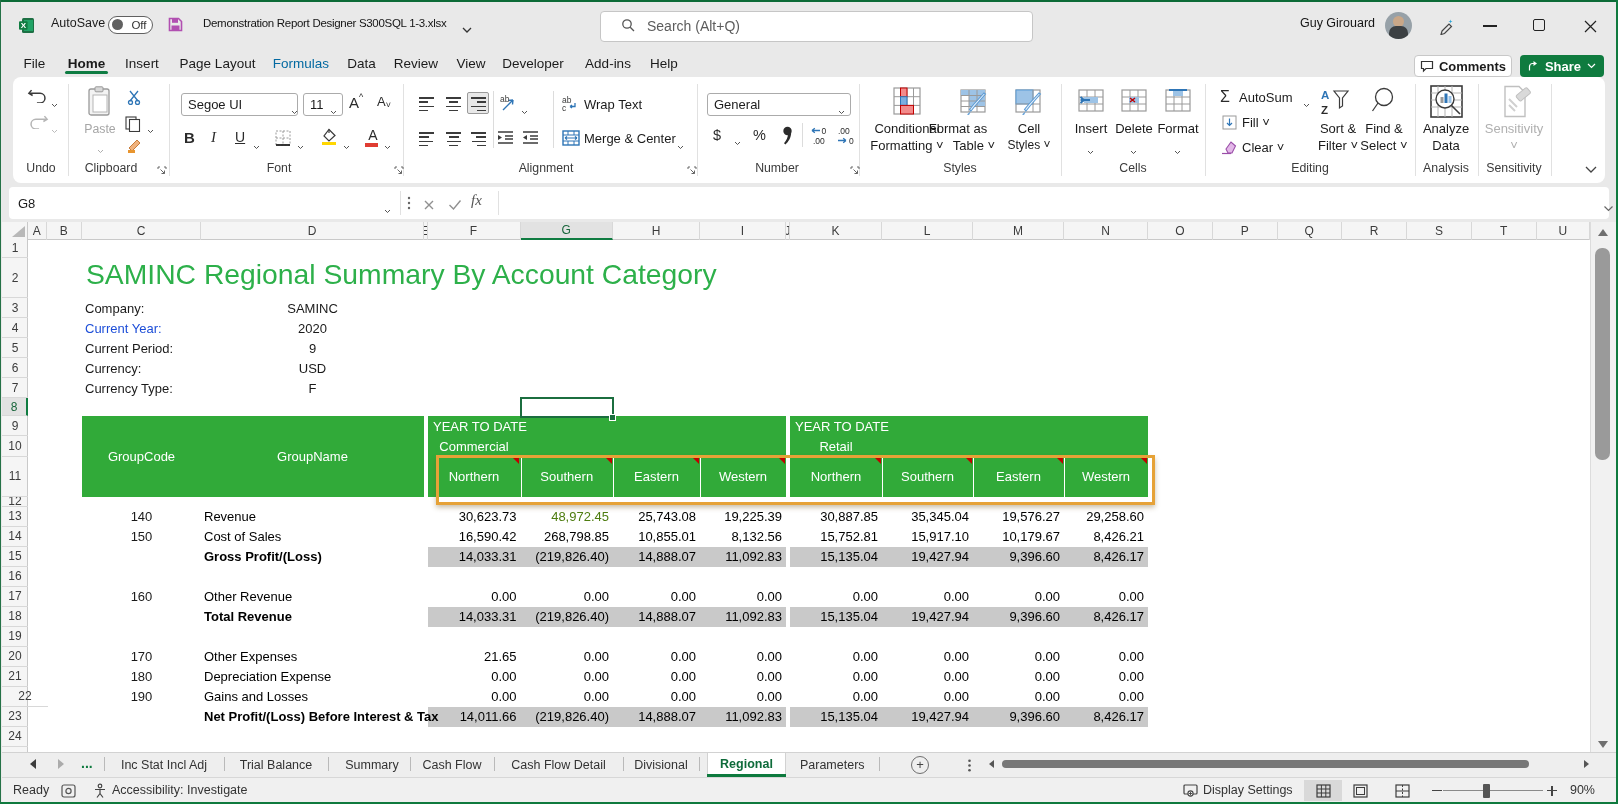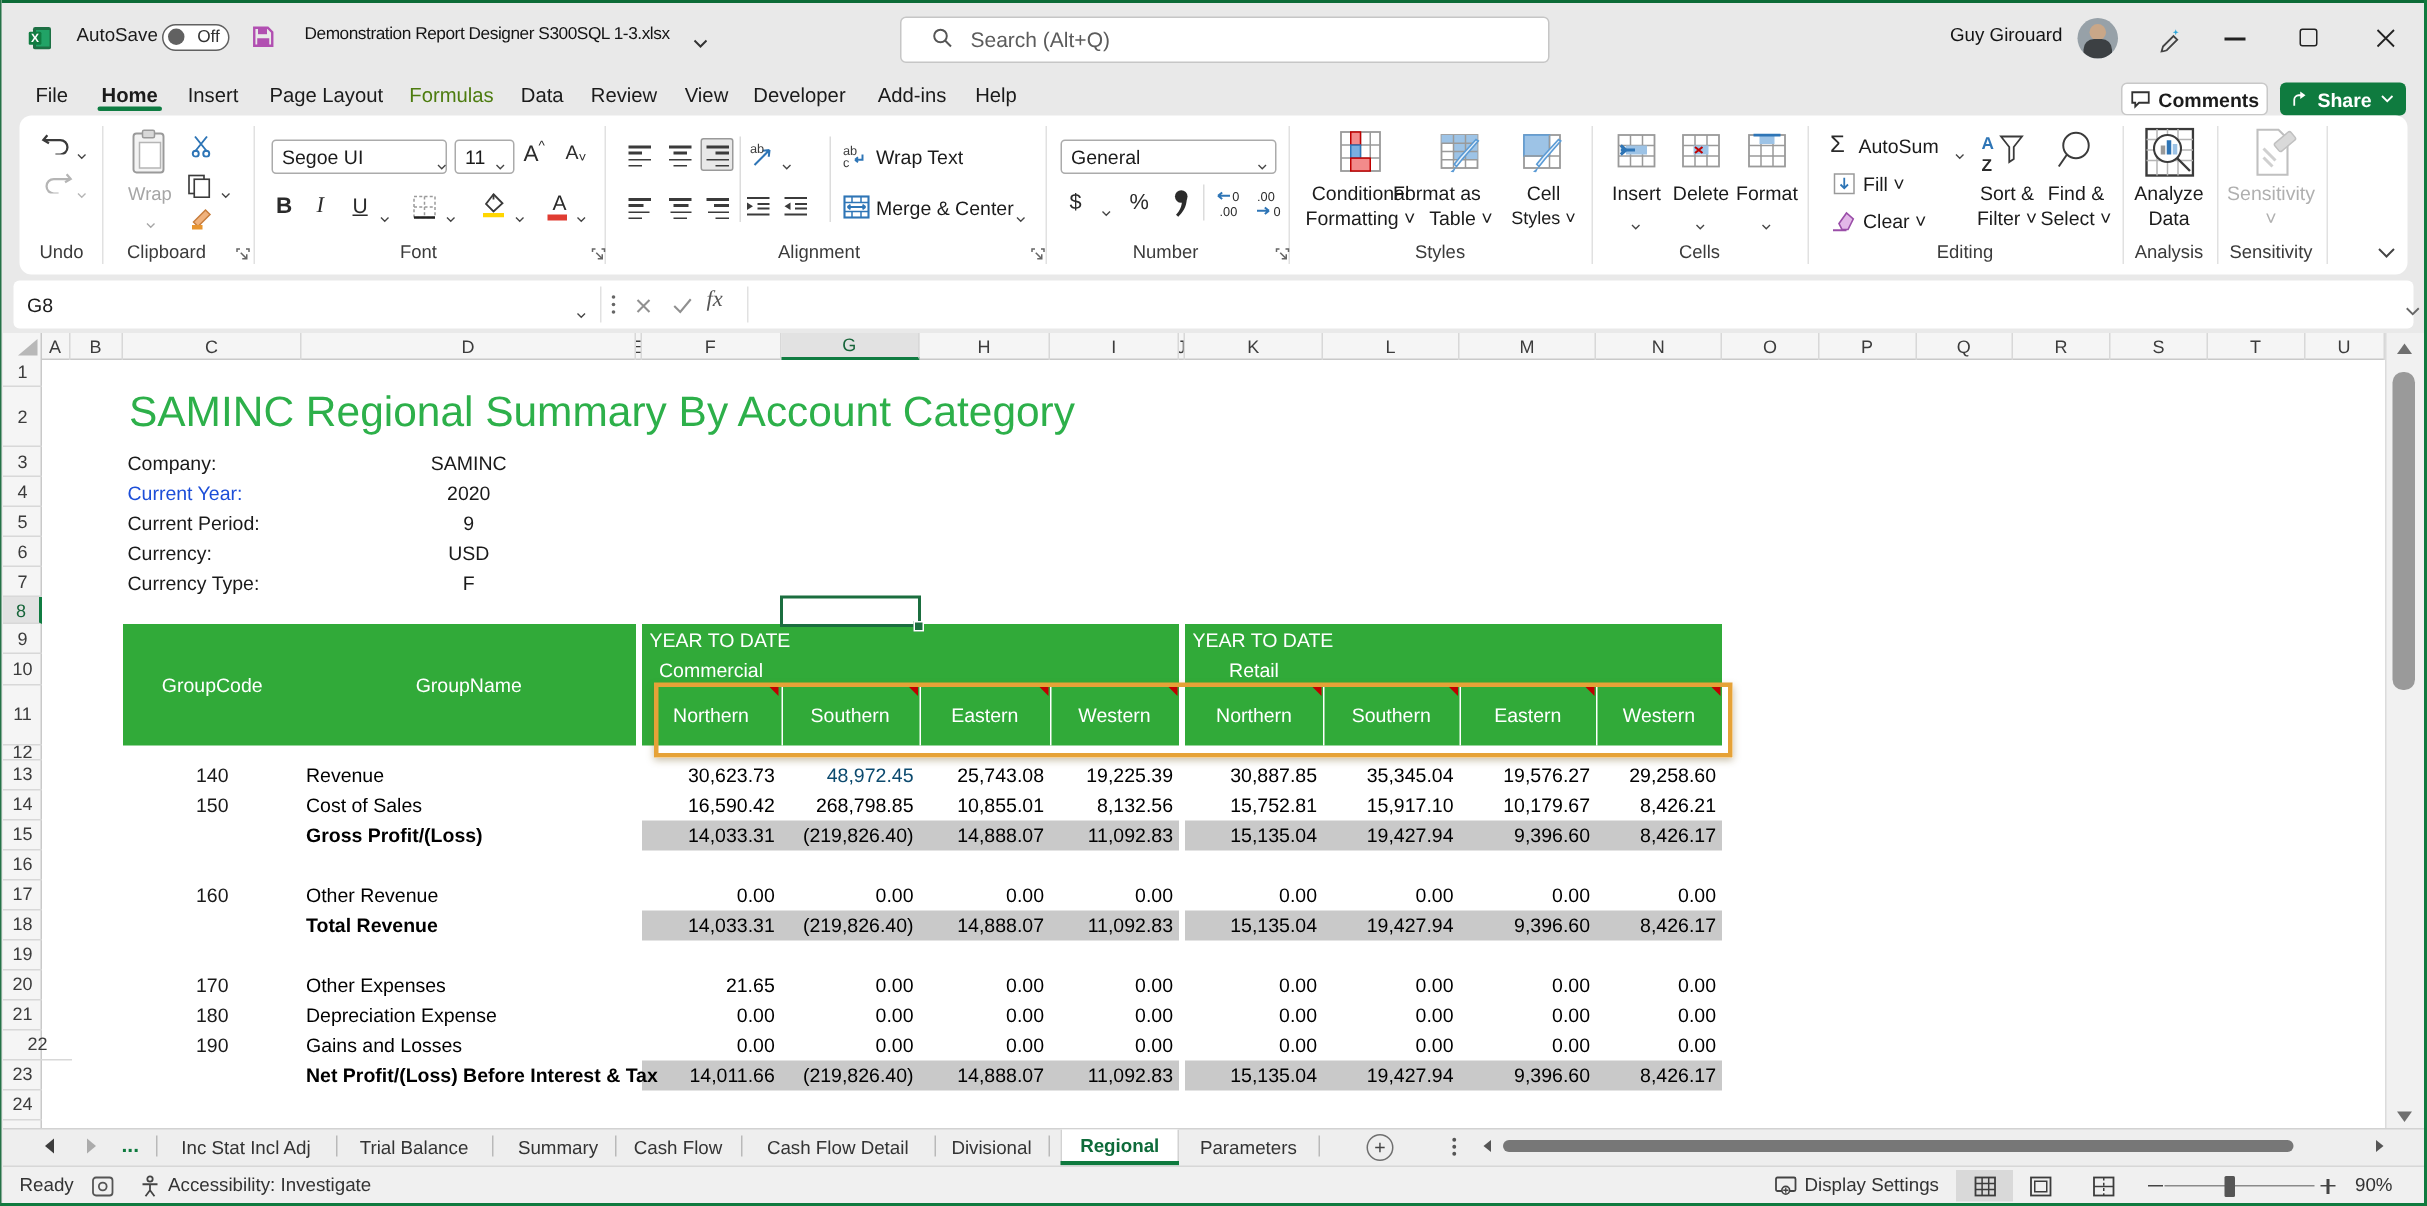--- a/index.html
+++ b/index.html
@@ -47,21 +47,21 @@
       </svg></div>
 <div class="ab" style="left:1482px;top:25px;width:14px;height:1.6px;background:#222;"></div>
 <div class="ab" style="left:1532px;top:19px;width:12px;height:12px;border:1.3px solid #222;border-radius:2px;"></div>
 <div class="ab" style="left:1583px;top:19px;"><svg width="13" height="13" viewBox="0 0 13 13">
         <path d="M1 1 L12 12 M12 1 L1 12" stroke="#222" stroke-width="1.2"></path>
       </svg></div>
 <div class="ab" style="left:-21.5px;top:52px;width:110px;height:22px;font-size:13.5px;color:#1b1b1b;font-weight:400;display:flex;align-items:center;justify-content:center;">File</div>
 <div class="ab" style="left:30.5px;top:52px;width:110px;height:22px;font-size:13.5px;color:#1b1b1b;font-weight:600;display:flex;align-items:center;justify-content:center;">Home</div>
 <div class="ab" style="left:86.0px;top:52px;width:110px;height:22px;font-size:13.5px;color:#1b1b1b;font-weight:400;display:flex;align-items:center;justify-content:center;">Insert</div>
 <div class="ab" style="left:161.5px;top:52px;width:110px;height:22px;font-size:13.5px;color:#1b1b1b;font-weight:400;display:flex;align-items:center;justify-content:center;">Page Layout</div>
-<div class="ab" style="left:245.0px;top:52px;width:110px;height:22px;font-size:13.5px;color:#4d7c0f;font-weight:400;display:flex;align-items:center;justify-content:center;">Formulas</div>
+<div class="ab" style="left:245.0px;top:52px;width:110px;height:22px;font-size:13.5px;color:#0369a1;font-weight:400;display:flex;align-items:center;justify-content:center;">Formulas</div>
 <div class="ab" style="left:305.5px;top:52px;width:110px;height:22px;font-size:13.5px;color:#1b1b1b;font-weight:400;display:flex;align-items:center;justify-content:center;">Data</div>
 <div class="ab" style="left:360.0px;top:52px;width:110px;height:22px;font-size:13.5px;color:#1b1b1b;font-weight:400;display:flex;align-items:center;justify-content:center;">Review</div>
 <div class="ab" style="left:415.0px;top:52px;width:110px;height:22px;font-size:13.5px;color:#1b1b1b;font-weight:400;display:flex;align-items:center;justify-content:center;">View</div>
 <div class="ab" style="left:477.0px;top:52px;width:110px;height:22px;font-size:13.5px;color:#1b1b1b;font-weight:400;display:flex;align-items:center;justify-content:center;">Developer</div>
 <div class="ab" style="left:552.0px;top:52px;width:110px;height:22px;font-size:13.5px;color:#1b1b1b;font-weight:400;display:flex;align-items:center;justify-content:center;">Add-ins</div>
 <div class="ab" style="left:608.0px;top:52px;width:110px;height:22px;font-size:13.5px;color:#1b1b1b;font-weight:400;display:flex;align-items:center;justify-content:center;">Help</div>
 <div class="ab" style="left:64px;top:71px;width:43px;height:3px;background:#0e7c42;border-radius:2px;"></div>
 <div class="ab cl" style="left:1413px;top:55px;width:98px;height:22px;background:#fff;border:1px solid #c8c8c8;border-radius:4px;justify-content:center;">
 <svg width="14" height="13" viewBox="0 0 14 13" style="margin-right:5px;">
         <path d="M1.5 1.5 h11 v7 h-6.5 l-2.5 2.5 v-2.5 h-2 z" fill="none" stroke="#333" stroke-width="1.2"></path>
@@ -131,21 +131,21 @@
         <path d="M18 5 h-10 a4.5 4.5 0 0 0 0 9 h3" fill="none" stroke="#b5b5b5" stroke-width="1.4"></path>
       </svg></div>
 <div class="ab" style="left:50.0px;top:120.0px;"><svg width="7" height="5" viewBox="0 0 8 6">
         <path d="M1 1.2 l3 3 l3 -3" stroke="#b5b5b5" stroke-width="1.1" fill="none"></path>
       </svg></div>
 <div class="ab" style="left:86px;top:86px;"><svg width="26" height="32" viewBox="0 0 26 32">
 <rect x="2" y="3" width="20" height="26" rx="2" fill="#f3f3f3" stroke="#9a9a9a" stroke-width="1.3"></rect>
 <rect x="8" y="0.8" width="8" height="5" rx="1" fill="#d8d8d8" stroke="#9a9a9a" stroke-width="1"></rect>
 <rect x="6" y="9" width="14" height="17" fill="#fff" stroke="#b5b5b5" stroke-width="1"></rect>
       </svg></div>
-<div class="ab" style="left:79px;top:122px;width:40px;height:14px;font-size:12.3px;color:#a6a6a6;display:flex;justify-content:center;">Wrap</div>
+<div class="ab" style="left:79px;top:122px;width:40px;height:14px;font-size:12.3px;color:#a6a6a6;display:flex;justify-content:center;">Paste</div>
 <div class="ab" style="left:96.0px;top:140.0px;"><svg width="7" height="5" viewBox="0 0 8 6">
         <path d="M1 1.2 l3 3 l3 -3" stroke="#a6a6a6" stroke-width="1.1" fill="none"></path>
       </svg></div>
 <div class="ab" style="left:126px;top:90px;"><svg width="15" height="15" viewBox="0 0 15 15">
         <path d="M3 1 L11 11 M11 1 L3 11" stroke="#2e75b6" stroke-width="1.3"></path>
         <circle cx="3.5" cy="12.5" r="2" fill="none" stroke="#2e75b6" stroke-width="1.3"></circle>
         <circle cx="10.5" cy="12.5" r="2" fill="none" stroke="#2e75b6" stroke-width="1.3"></circle>
       </svg></div>
 <div class="ab" style="left:124px;top:116px;"><svg width="16" height="16" viewBox="0 0 16 16">
         <rect x="1" y="1" width="10" height="12" fill="#fff" stroke="#3b3b3b" stroke-width="1.1"></rect>
@@ -505,21 +505,21 @@
 <div class="ab" style="left:964.5px;top:458.0px;width:0;height:0;border-top:6px solid #c00000;border-left:6px solid transparent;"></div>
 <div class="ab" style="left:972.0px;top:456.5px;width:91.0px;height:40.0px;font-size:13.0px;color:#fff;display:flex;align-items:center;justify-content:center;white-space:nowrap;">Eastern</div>
 <div class="ab" style="left:1063.0px;top:456.5px;width:1px;height:40.0px;background:#fff;"></div>
 <div class="ab" style="left:1055.5px;top:458.0px;width:0;height:0;border-top:6px solid #c00000;border-left:6px solid transparent;"></div>
 <div class="ab" style="left:1063.0px;top:456.5px;width:84.0px;height:40.0px;font-size:13.0px;color:#fff;display:flex;align-items:center;justify-content:center;white-space:nowrap;">Western</div>
 <div class="ab" style="left:1139.5px;top:458.0px;width:0;height:0;border-top:6px solid #c00000;border-left:6px solid transparent;"></div>
 <div class="ab" style="left:435px;top:455px;width:719px;height:50px;border:3.2px solid #e6a237;box-shadow:0 2.5px 5px rgba(110,85,25,0.38);"></div>
 <div class="ab" style="left:81.0px;top:506.5px;width:119.0px;height:20.0px;font-size:13.0px;color:#1a1a1a;display:flex;align-items:center;justify-content:center;white-space:nowrap;">140</div>
 <div class="ab" style="left:203.0px;top:506.5px;width:240.0px;height:20.0px;font-size:13.0px;color:#000;padding-left:0px;display:flex;align-items:center;justify-content:flex-start;white-space:nowrap;">Revenue</div>
 <div class="ab" style="left:426.5px;top:506.5px;width:89.0px;height:20.0px;font-size:13.0px;color:#000;padding-right:0px;display:flex;align-items:center;justify-content:flex-end;white-space:nowrap;">30,623.73</div>
-<div class="ab" style="left:519.5px;top:506.5px;width:88.5px;height:20.0px;font-size:13.0px;color:#0c4a6e;padding-right:0px;display:flex;align-items:center;justify-content:flex-end;white-space:nowrap;">48,972.45</div>
+<div class="ab" style="left:519.5px;top:506.5px;width:88.5px;height:20.0px;font-size:13.0px;color:#4d7c0f;padding-right:0px;display:flex;align-items:center;justify-content:flex-end;white-space:nowrap;">48,972.45</div>
 <div class="ab" style="left:612.0px;top:506.5px;width:83.0px;height:20.0px;font-size:13.0px;color:#000;padding-right:0px;display:flex;align-items:center;justify-content:flex-end;white-space:nowrap;">25,743.08</div>
 <div class="ab" style="left:699.0px;top:506.5px;width:82.0px;height:20.0px;font-size:13.0px;color:#000;padding-right:0px;display:flex;align-items:center;justify-content:flex-end;white-space:nowrap;">19,225.39</div>
 <div class="ab" style="left:789.0px;top:506.5px;width:88.0px;height:20.0px;font-size:13.0px;color:#000;padding-right:0px;display:flex;align-items:center;justify-content:flex-end;white-space:nowrap;">30,887.85</div>
 <div class="ab" style="left:881.0px;top:506.5px;width:87.0px;height:20.0px;font-size:13.0px;color:#000;padding-right:0px;display:flex;align-items:center;justify-content:flex-end;white-space:nowrap;">35,345.04</div>
 <div class="ab" style="left:972.0px;top:506.5px;width:87.0px;height:20.0px;font-size:13.0px;color:#000;padding-right:0px;display:flex;align-items:center;justify-content:flex-end;white-space:nowrap;">19,576.27</div>
 <div class="ab" style="left:1063.0px;top:506.5px;width:80.0px;height:20.0px;font-size:13.0px;color:#000;padding-right:0px;display:flex;align-items:center;justify-content:flex-end;white-space:nowrap;">29,258.60</div>
 <div class="ab" style="left:81.0px;top:526.5px;width:119.0px;height:20.0px;font-size:13.0px;color:#1a1a1a;display:flex;align-items:center;justify-content:center;white-space:nowrap;">150</div>
 <div class="ab" style="left:203.0px;top:526.5px;width:240.0px;height:20.0px;font-size:13.0px;color:#000;padding-left:0px;display:flex;align-items:center;justify-content:flex-start;white-space:nowrap;">Cost of Sales</div>
 <div class="ab" style="left:426.5px;top:526.5px;width:89.0px;height:20.0px;font-size:13.0px;color:#000;padding-right:0px;display:flex;align-items:center;justify-content:flex-end;white-space:nowrap;">16,590.42</div>
 <div class="ab" style="left:519.5px;top:526.5px;width:88.5px;height:20.0px;font-size:13.0px;color:#000;padding-right:0px;display:flex;align-items:center;justify-content:flex-end;white-space:nowrap;">268,798.85</div>

